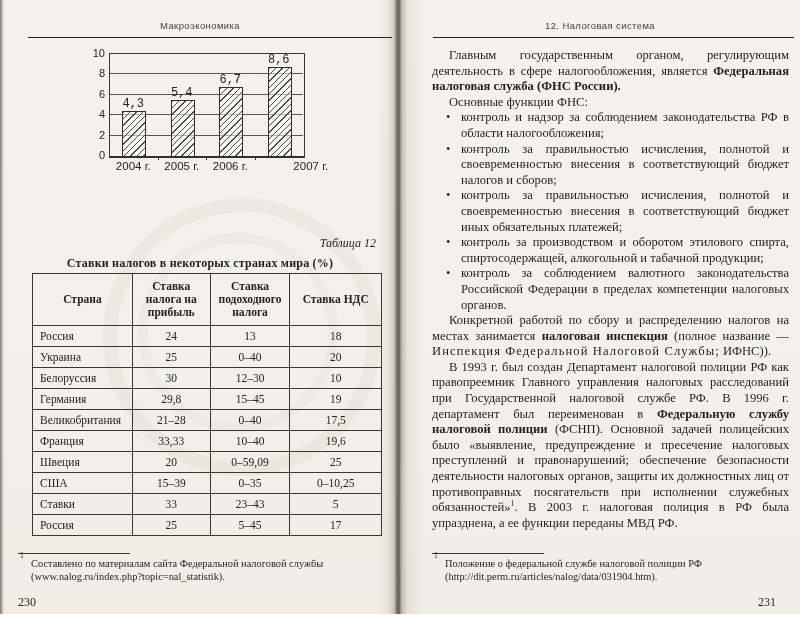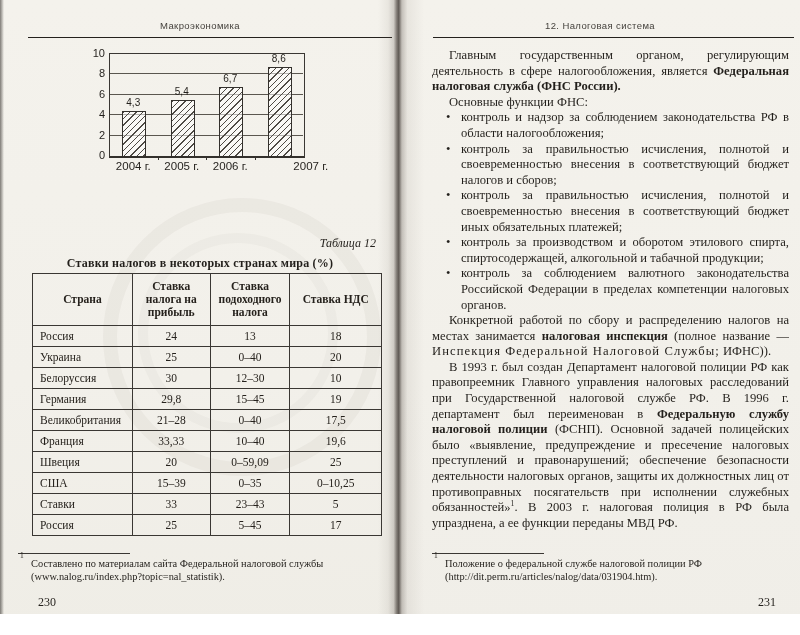--- a/index.html
+++ b/index.html
@@ -28,21 +28,21 @@
 
   
   #chart{position:absolute;left:0;top:46px;width:400px;height:135px;}
   .plot{position:absolute;left:109px;top:7px;width:194px;height:102px;
         border:1.2px solid #3a3733;border-bottom:2px solid #33302c;}
   .gridline{position:absolute;left:110px;width:193px;height:1px;background:#5a564f;}
   .ytick-label{position:absolute;left:83px;width:22px;text-align:right;
                font-family:"Liberation Sans",sans-serif;font-size:11px;line-height:12px;}
   .bar{position:absolute;border:1.2px solid #33302c;background-color:rgba(255,255,255,.55);
        background-image:repeating-linear-gradient(135deg,#4e4a44 0px,#4e4a44 1px,transparent 1px,transparent 4.5px);}
-  .bar-label{position:absolute;text-align:center;font-family:Liberation Sans, sans-serif;font-size:10px;}
+  .bar-label{position:absolute;text-align:center;font-family:Liberation Mono, monospace;font-size:12px;}
   .xtick{position:absolute;width:1.2px;height:4px;background:#33302c;}
   .xlabel{position:absolute;text-align:center;font-family:"Liberation Sans",sans-serif;font-size:11.5px;}
 
   .chart-caption{position:absolute;top:181px;left:38px;width:332px;text-align:center;
                  font-style:italic;font-size:11.8px;line-height:15px;}
   .cap-prefix{font-weight:bold;}
   .cap-text{margin-left:3px;}
 
   .table-label{position:absolute;top:236px;right:24px;font-style:italic;font-size:12px;}
   .table-title{position:absolute;top:256px;left:20px;width:360px;text-align:center;
@@ -56,21 +56,21 @@
   #tax-table td:first-child{text-align:left;padding-left:7px;}
 
   .footnote{position:absolute;top:553px;}
   .page-left .footnote{left:18px;width:370px;}
   .page-right .footnote{left:32px;width:356px;}
   .fn-rule{width:112px;border-top:1px solid #3a3733;margin-bottom:3px;}
   .fn-body{position:relative;padding-left:13px;font-size:10.4px;line-height:13.4px;overflow-wrap:anywhere;}
   .fn-mark{position:absolute;left:2px;top:-1px;font-size:7.5px;}
 
   .page-num{position:absolute;top:595px;font-size:12px;}
-  .page-left .page-num{left:18px;margin-left:20px;}
+  .page-left .page-num{left:18px;}
   .page-right .page-num{right:24px;}
 
   
   #rp-content{position:absolute;top:48px;left:32px;width:357px;height:503px;overflow:hidden;
               font-size:12.6px;line-height:15.6px;text-align:justify;}
   .para{text-indent:17px;}
   .bullet{position:relative;padding-left:29px;}
   .bullet .marker{position:absolute;left:14px;top:0;}
   .spaced{letter-spacing:1.1px;}
   sup{font-size:.62em;line-height:0;}

